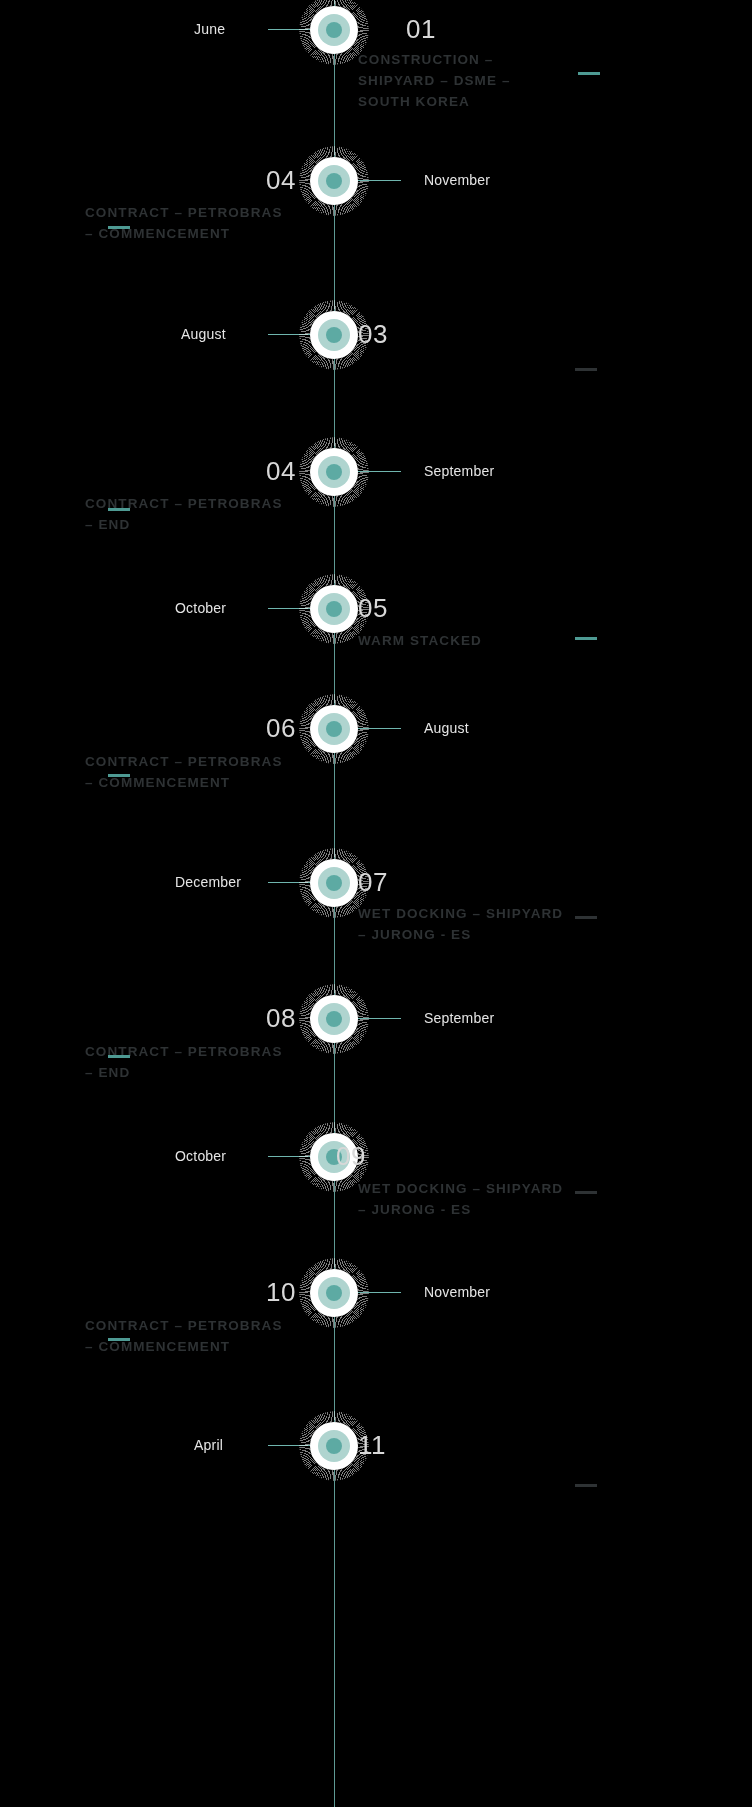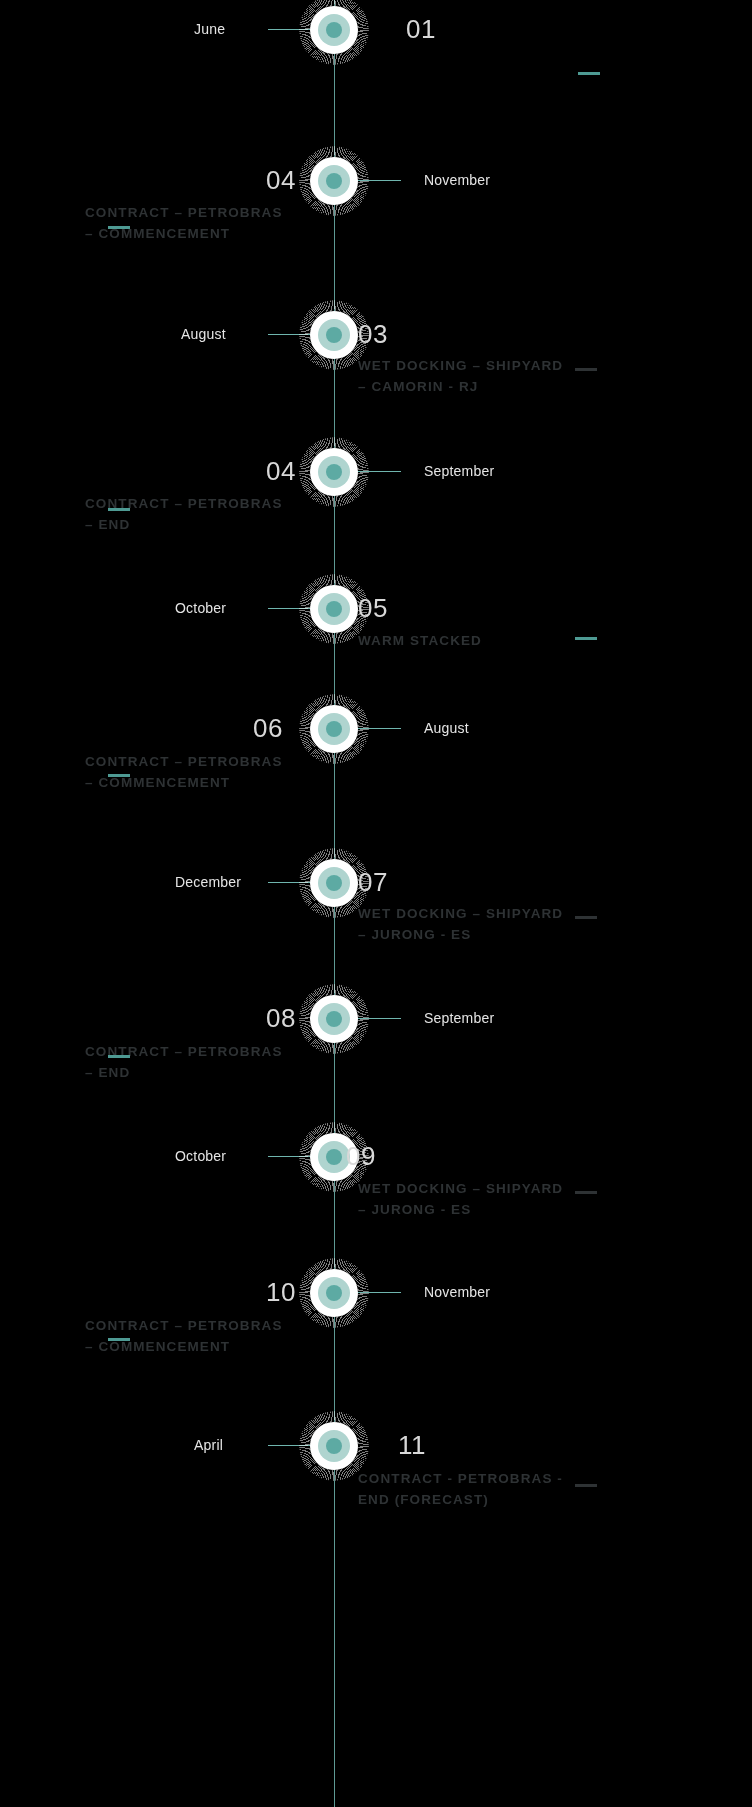--- a/index.html
+++ b/index.html
@@ -140,20 +140,21 @@
       <div class="connector" style="left: 268px; width: 66px; position: absolute; top: -1px;"></div>
       <div class="marker">
         <div class="halo"></div>
         <div class="ring-outer"></div>
         <div class="ring-mid"></div>
         <div class="ring-inner"></div>
       </div>
       <div class="num" style="left: 358px; top: -14px; padding-left: 48px;">01</div>
       <div class="month" style="left: 194px; top: -9px;">June</div>
     </div>
+    <div class="desc align-left" style="position: absolute; left: 358px; top: 49px;">CONSTRUCTION – SHIPYARD – DSME – SOUTH KOREA</div>
     <div class="dash" style="position: absolute; left: 578px; top: 72px; background: rgb(78, 154, 147);"></div>
     <div class="node-block" style="top: 181px;">
       <div class="connector" style="left: 334px; width: 67px; position: absolute; top: -1px;"></div>
       <div class="marker">
         <div class="halo"></div>
         <div class="ring-outer"></div>
         <div class="ring-mid"></div>
         <div class="ring-inner"></div>
       </div>
       <div class="num" style="left: 266px; top: -14px;">04</div>
@@ -165,21 +166,20 @@
       <div class="connector" style="left: 268px; width: 66px; position: absolute; top: -1px;"></div>
       <div class="marker">
         <div class="halo"></div>
         <div class="ring-outer"></div>
         <div class="ring-mid"></div>
         <div class="ring-inner"></div>
       </div>
       <div class="num" style="left: 358px; top: -14px;">03</div>
       <div class="month" style="left: 181px; top: -9px;">August</div>
     </div>
-    <div class="desc align-left" style="position: absolute; left: 358px; top: 355px;">WET DOCKING – SHIPYARD – CAMORIN - RJ</div>
     <div class="dash" style="position: absolute; left: 575px; top: 368px; background: rgb(46, 50, 52);"></div>
     <div class="node-block" style="top: 472px;">
       <div class="connector" style="left: 334px; width: 67px; position: absolute; top: -1px;"></div>
       <div class="marker">
         <div class="halo"></div>
         <div class="ring-outer"></div>
         <div class="ring-mid"></div>
         <div class="ring-inner"></div>
       </div>
       <div class="num" style="left: 266px; top: -14px;">04</div>
@@ -201,21 +201,21 @@
     <div class="desc align-left" style="position: absolute; left: 358px; top: 630px;">WARM STACKED</div>
     <div class="dash" style="position: absolute; left: 575px; top: 637px; background: rgb(78, 154, 147);"></div>
     <div class="node-block" style="top: 729px;">
       <div class="connector" style="left: 334px; width: 67px; position: absolute; top: -1px;"></div>
       <div class="marker">
         <div class="halo"></div>
         <div class="ring-outer"></div>
         <div class="ring-mid"></div>
         <div class="ring-inner"></div>
       </div>
-      <div class="num" style="left: 253px; top: -14px;">06</div>
+      <div class="num" style="left: 266px; top: -14px;">06</div>
       <div class="month" style="left: 424px; top: -9px;">August</div>
     </div>
     <div class="desc align-right" style="position: absolute; left: 85px; top: 751px;">CONTRACT – PETROBRAS – COMMENCEMENT</div>
     <div class="dash" style="position: absolute; left: 108px; top: 774px; background: rgb(78, 154, 147);"></div>
     <div class="node-block" style="top: 883px;">
       <div class="connector" style="left: 268px; width: 66px; position: absolute; top: -1px;"></div>
       <div class="marker">
         <div class="halo"></div>
         <div class="ring-outer"></div>
         <div class="ring-mid"></div>
@@ -240,21 +240,21 @@
     <div class="desc align-right" style="position: absolute; left: 85px; top: 1041px;">CONTRACT – PETROBRAS – END</div>
     <div class="dash" style="position: absolute; left: 108px; top: 1055px; background: rgb(78, 154, 147);"></div>
     <div class="node-block" style="top: 1157px;">
       <div class="connector" style="left: 268px; width: 66px; position: absolute; top: -1px;"></div>
       <div class="marker">
         <div class="halo"></div>
         <div class="ring-outer"></div>
         <div class="ring-mid"></div>
         <div class="ring-inner"></div>
       </div>
-      <div class="num" style="left: 346px; top: -14px;">09</div>
+      <div class="num" style="left: 336px; top: -14px;">09</div>
       <div class="month" style="left: 175px; top: -9px;">October</div>
     </div>
     <div class="desc align-left" style="position: absolute; left: 358px; top: 1178px;">WET DOCKING – SHIPYARD – JURONG - ES</div>
     <div class="dash" style="position: absolute; left: 575px; top: 1191px; background: rgb(46, 50, 52);"></div>
     <div class="node-block" style="top: 1293px;">
       <div class="connector" style="left: 334px; width: 67px; position: absolute; top: -1px;"></div>
       <div class="marker">
         <div class="halo"></div>
         <div class="ring-outer"></div>
         <div class="ring-mid"></div>
@@ -266,18 +266,17 @@
     <div class="desc align-right" style="position: absolute; left: 85px; top: 1315px;">CONTRACT – PETROBRAS – COMMENCEMENT</div>
     <div class="dash" style="position: absolute; left: 108px; top: 1338px; background: rgb(78, 154, 147);"></div>
     <div class="node-block" style="top: 1446px;">
       <div class="connector" style="left: 268px; width: 66px; position: absolute; top: -1px;"></div>
       <div class="marker">
         <div class="halo"></div>
         <div class="ring-outer"></div>
         <div class="ring-mid"></div>
         <div class="ring-inner"></div>
       </div>
-      <div class="num" style="left: 358px; top: -14px; padding-left: 40px;">11</div>
+      <div class="num" style="left: 358px; top: -14px;">11</div>
       <div class="month" style="left: 194px; top: -9px;">April</div>
     </div>
-    <div class="desc align-left" style="position: absolute; left: 358px; top: 1468px;">CONTRACT - PETROBRAS - END (FORECAST)</div>
     <div class="dash" style="position: absolute; left: 575px; top: 1484px; background: rgb(46, 50, 52);"></div>
   </div>
 
 </body></html>

